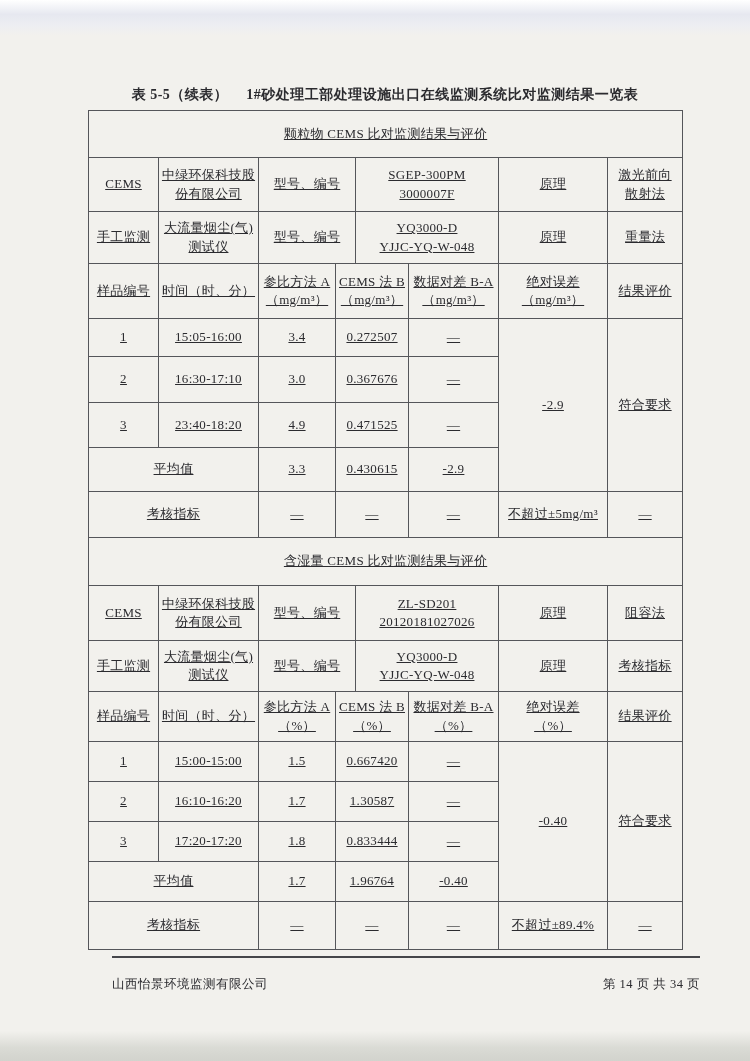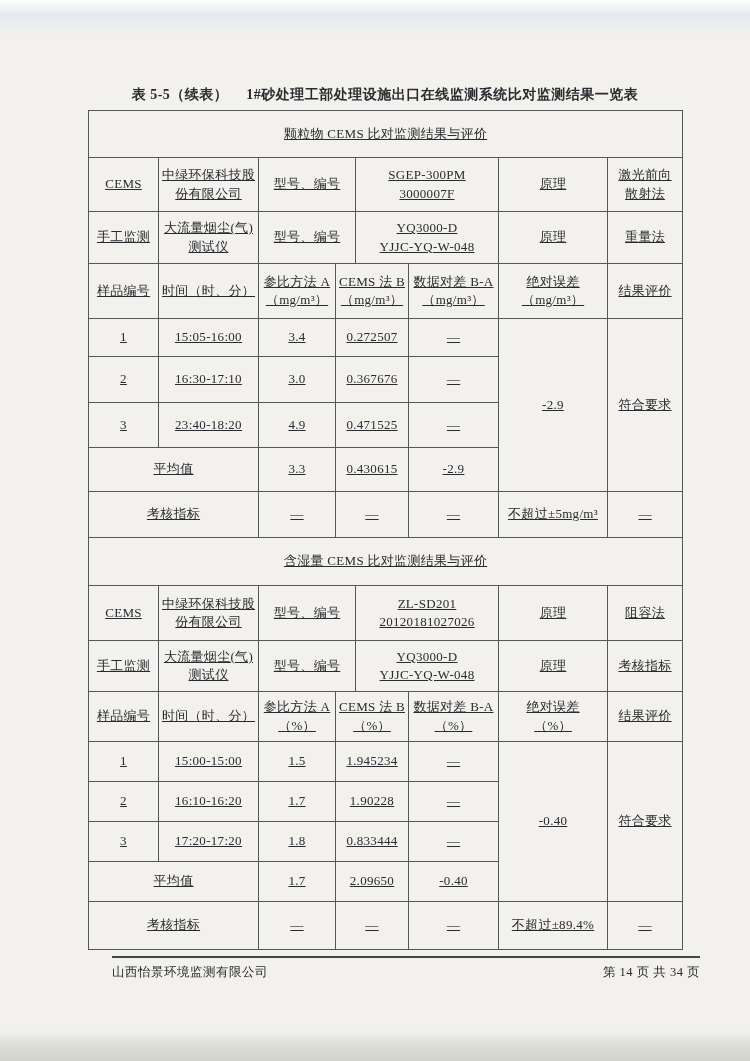--- a/index.html
+++ b/index.html
@@ -35,21 +35,21 @@
     text-align:center;vertical-align:middle;
     font-size:13px;line-height:1.4;
     white-space:pre-line;
     padding:2px 2px;
     letter-spacing:.3px;
   }
   td.band{font-size:14px;letter-spacing:1px;}
   .footer{
     position:absolute;top:956px;left:112px;width:588px;
     border-top:2px solid #45464a;
-    padding-top:6px;
+    padding-top:18px;
     display:flex;justify-content:space-between;
     font-size:12.5px;letter-spacing:.5px;
   }
 </style>
 </head>
 <body>
 
 <div class="page">
   <div class="scan-top"></div>
 
@@ -178,43 +178,43 @@
         <td>数据对差 B-A
 （%）</td>
         <td>绝对误差
 （%）</td>
         <td>结果评价</td>
       </tr>
       <tr style="height:40px">
         <td>1</td>
         <td>15:00-15:00</td>
         <td>1.5</td>
-        <td colspan="2">1.945234</td>
+        <td colspan="2">0.667420</td>
         <td>—</td>
         <td rowspan="4">-0.40</td>
         <td rowspan="4">符合要求</td>
       </tr>
       <tr style="height:40px">
         <td>2</td>
         <td>16:10-16:20</td>
         <td>1.7</td>
-        <td colspan="2">1.90228</td>
+        <td colspan="2">1.30587</td>
         <td>—</td>
       </tr>
       <tr style="height:40px">
         <td>3</td>
         <td>17:20-17:20</td>
         <td>1.8</td>
         <td colspan="2">0.833444</td>
         <td>—</td>
       </tr>
       <tr style="height:40px">
         <td colspan="2">平均值</td>
         <td>1.7</td>
-        <td colspan="2">2.09650</td>
+        <td colspan="2">1.96764</td>
         <td>-0.40</td>
       </tr>
       <tr style="height:48px">
         <td colspan="2">考核指标</td>
         <td>—</td>
         <td colspan="2">—</td>
         <td>—</td>
         <td>不超过±89.4%</td>
         <td>—</td>
       </tr>

